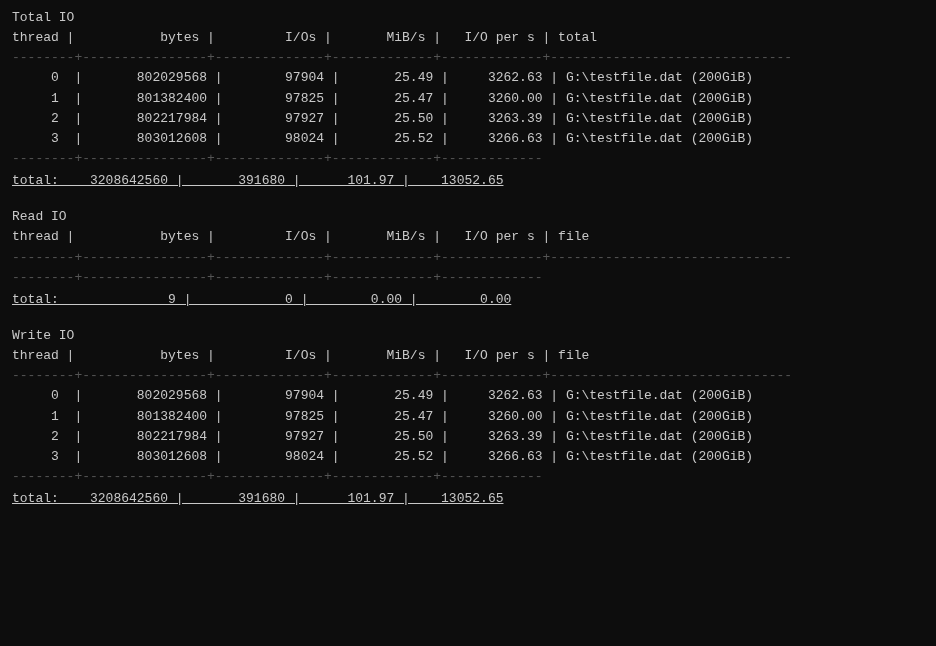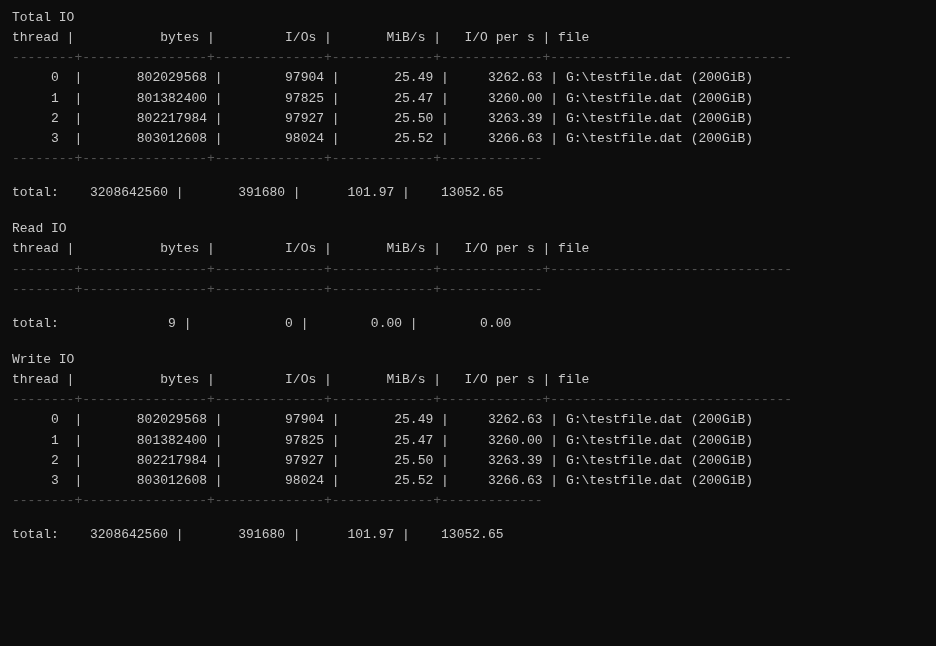--- a/index.html
+++ b/index.html
@@ -22,30 +22,31 @@
     }
     .dashed-line {
       color: #555;
       white-space: pre;
     }
     .data-row {
       white-space: pre;
     }
     .total-row {
       white-space: pre;
-      margin-top: 14px;
+      margin-top: 2px;
+      text-decoration: underline;
     }
   </style>
 </head>
 <body>
 
 <div id="app">
     <div class="section">
       <div class="section-title">Total IO
-thread |           bytes |         I/Os |       MiB/s |   I/O per s | file</div>
+thread |           bytes |         I/Os |       MiB/s |   I/O per s | total</div>
       <div class="dashed-line">--------+----------------+--------------+-------------+-------------+-------------------------------</div>
       <div class="data-row">     0  |       802029568 |        97904 |       25.49 |     3262.63 | G:\testfile.dat (200GiB)</div>
       <div class="data-row">     1  |       801382400 |        97825 |       25.47 |     3260.00 | G:\testfile.dat (200GiB)</div>
       <div class="data-row">     2  |       802217984 |        97927 |       25.50 |     3263.39 | G:\testfile.dat (200GiB)</div>
       <div class="data-row">     3  |       803012608 |        98024 |       25.52 |     3266.63 | G:\testfile.dat (200GiB)</div>
       <div class="dashed-line">--------+----------------+--------------+-------------+-------------</div>
       <div class="total-row">total:    3208642560 |       391680 |      101.97 |    13052.65</div>
       <div style="height: 8px;"></div>
     </div>
     <div class="section">

